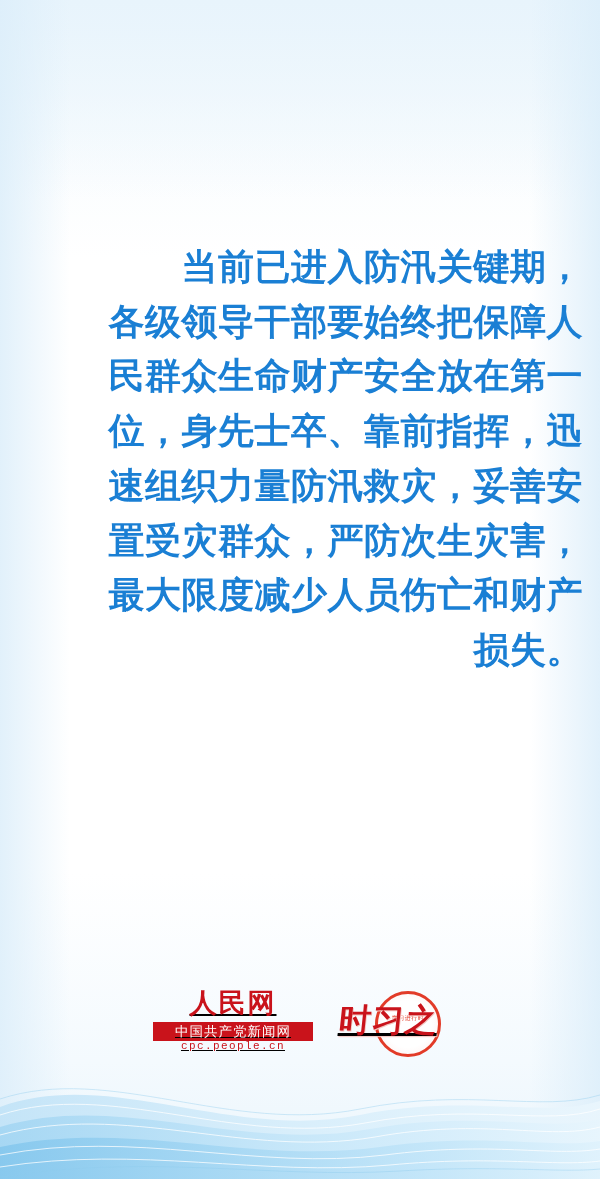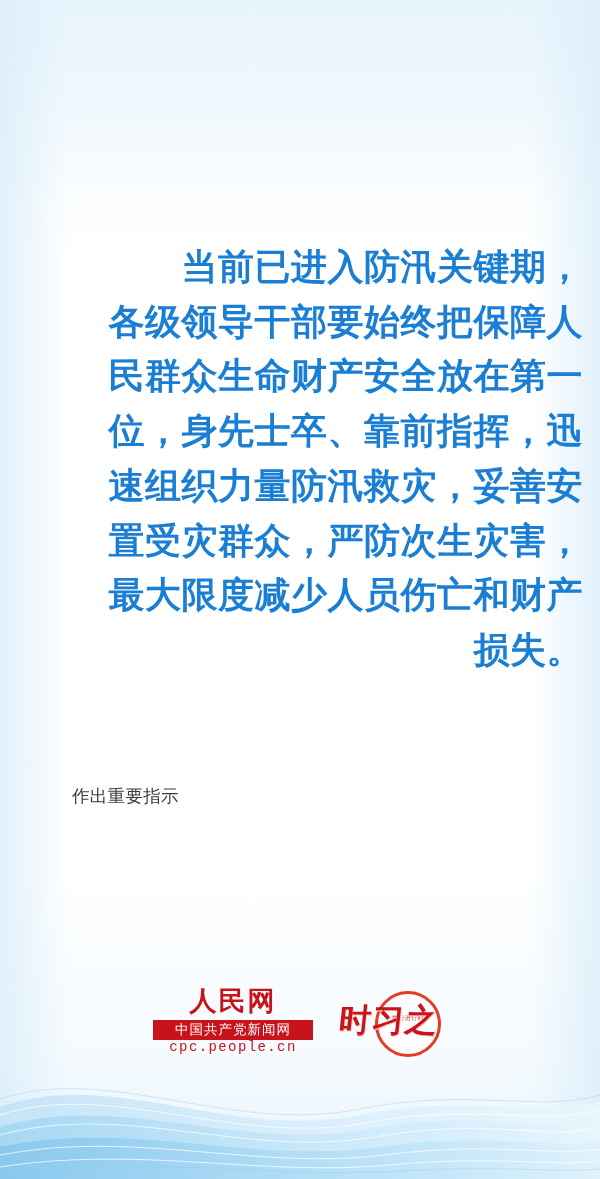--- a/index.html
+++ b/index.html
@@ -73,20 +73,21 @@
 
   .logos {
     position: absolute;
     left: 0;
     top: 985px;
     width: 600px;
     display: flex;
     justify-content: center;
     align-items: center;
     gap: 16px;
+    text-decoration: underline;
   }
   .people-logo {
     display: flex;
     flex-direction: column;
     align-items: center;
     line-height: 1;
   }
   .people-logo .pl-main {
     font-size: 27px;
     font-weight: bold;
@@ -97,21 +98,21 @@
   .people-logo .pl-sub {
     margin-top: 5px;
     background: #c9131b;
     color: #ffffff;
     font-size: 13.5px;
     padding: 3px 22px;
     letter-spacing: 1px;
     white-space: nowrap;
   }
   .people-logo .pl-url {
-    font-size: 14px;
+    font-size: 11px;
     color: #c9131b;
     letter-spacing: 1.4px;
     font-family: "Liberation Mono", monospace;
     text-align: center;
   }
   .shixi-logo {
     position: relative;
     display: flex;
     align-items: center;
     justify-content: center;
@@ -165,21 +166,20 @@
 
   <div class="top-glow"></div>
   <div class="edge-left"></div>
   <div class="edge-right"></div>
 
   <div class="quote">
     <span class="indent"></span><span>当前已进入防汛关键期，各级领导干部要始终把保障人民群众生命财产安全放在第一位，身先士卒、靠前指挥，迅速组织力量防汛救灾，妥善安置受灾群众，严防次生灾害，最大限度减少人员伤亡和财产损失。</span>
   </div>
 
   <div class="attribution">
-    <div>作出重要指示</div>
   </div>
 
   <div class="logos">
     <div class="people-logo">
       <div class="pl-main">人民网</div>
       <div class="pl-sub">中国共产党新闻网</div>
       <div class="pl-url">cpc.people.cn</div>
     </div>
     <div class="shixi-logo">
       <div class="shixi-ring">

